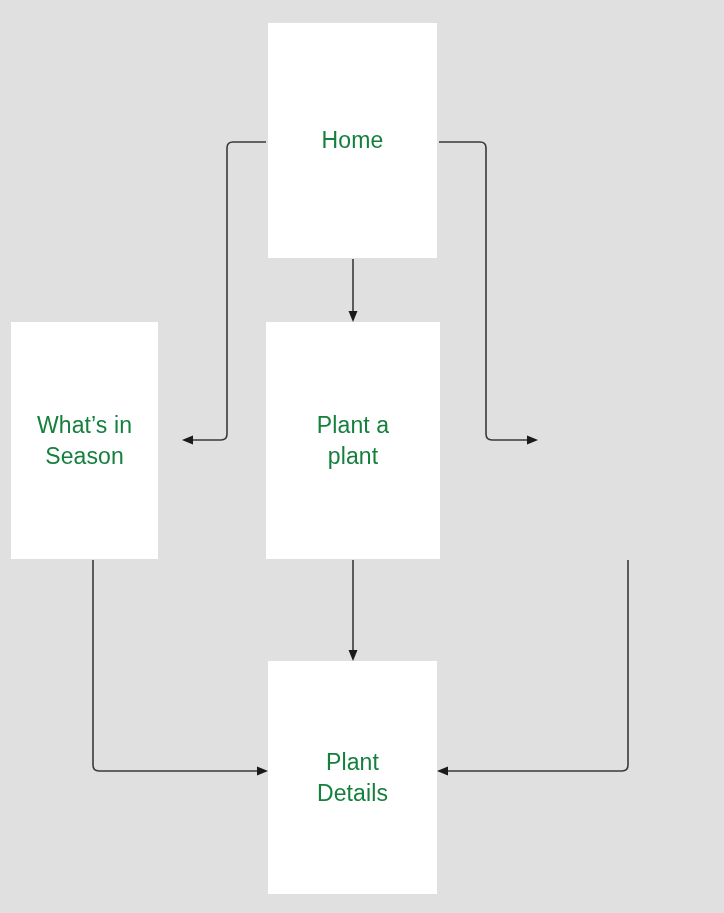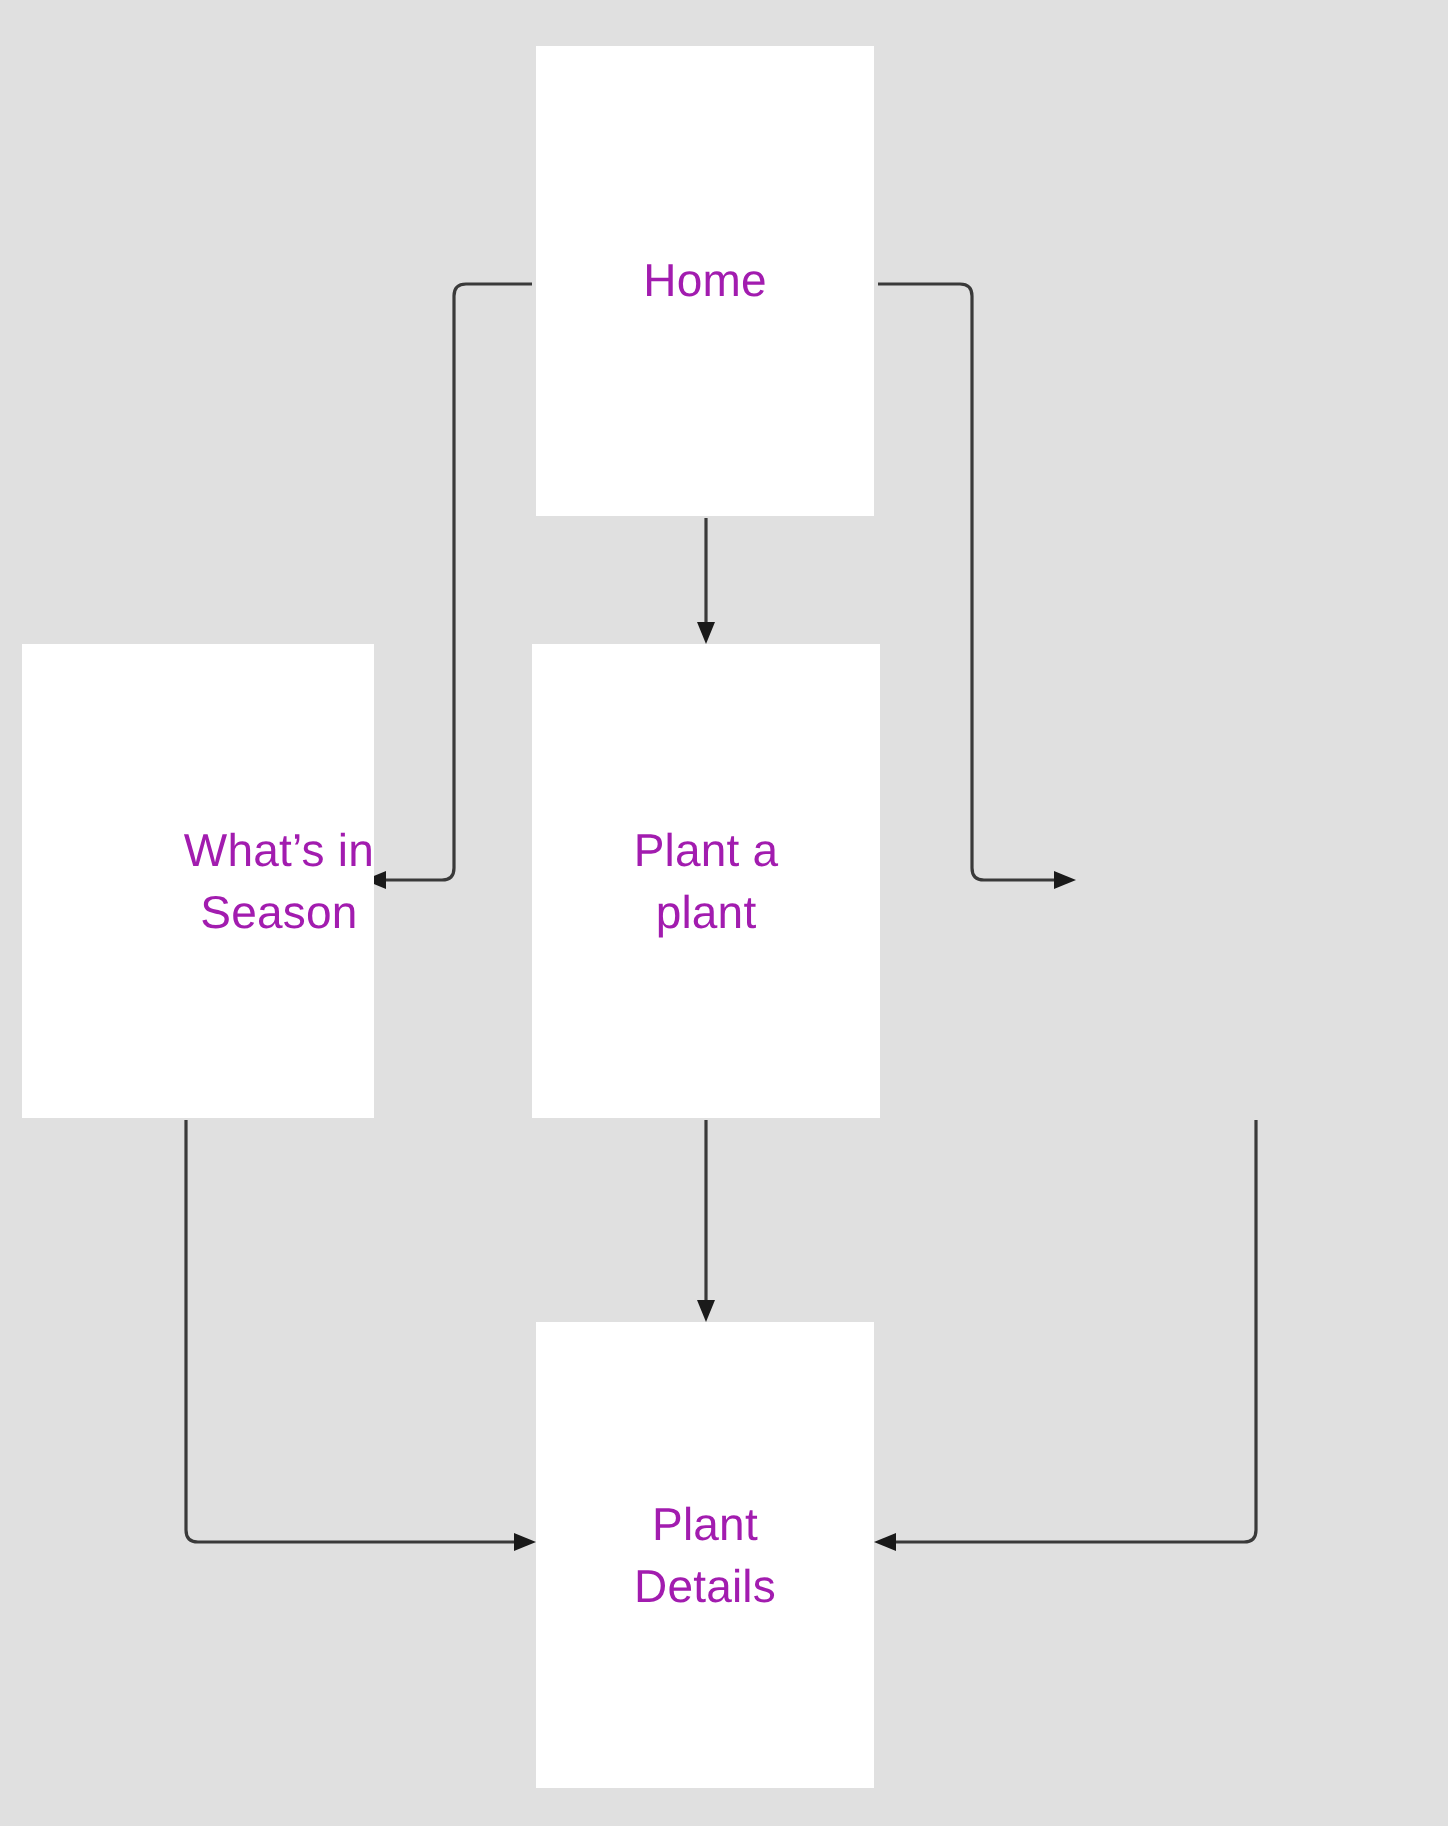--- a/index.html
+++ b/index.html
@@ -21,26 +21,26 @@
     display: flex;
     align-items: center;
     justify-content: center;
     text-align: center;
     box-sizing: border-box;
   }
   .node-label {
     font-family: "Liberation Sans", sans-serif;
     font-size: 23px;
     line-height: 31px;
-    color: #a21caf;
+    color: #15803d;
     white-space: pre-line;
     letter-spacing: 0.1px;
   }
   #node-home      { left: 268px; top: 23px;  width: 169px; height: 235px; }
-  #node-season    { left: 11px;  top: 322px; width: 176px; height: 237px; justify-content: flex-end; }
+  #node-season    { left: 11px;  top: 322px; width: 147px; height: 237px; }
   #node-find      { left: 266px; top: 322px; width: 174px; height: 237px; }
   #node-myplants  { left: 538px; top: 322px; width: 170px; height: 237px; }
   #node-details   { left: 268px; top: 661px; width: 169px; height: 233px; }
 
   #edges {
     position: absolute;
     left: 0;
     top: 0;
     width: 724px;
     height: 913px;

